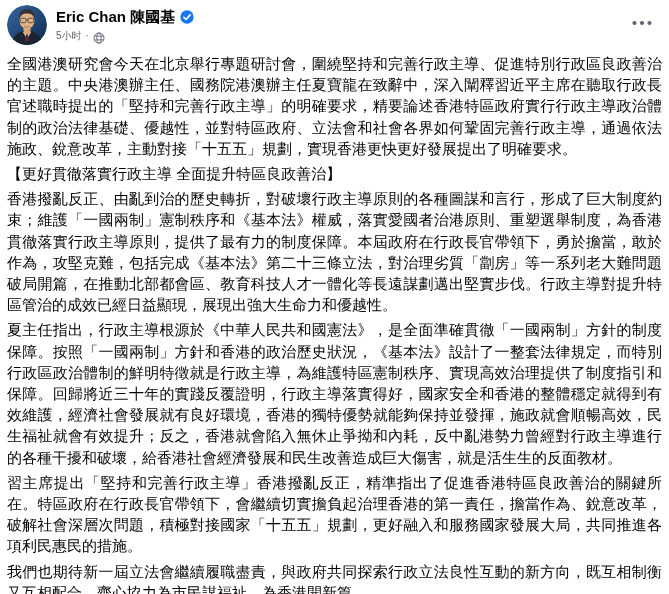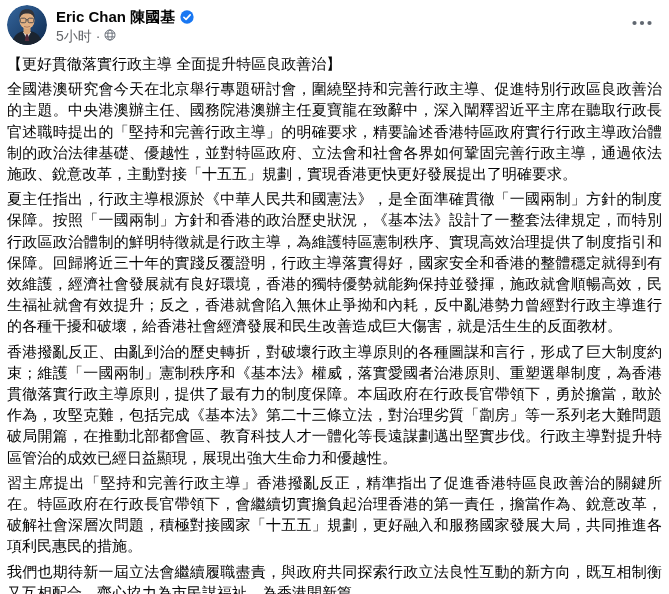--- a/index.html
+++ b/index.html
@@ -34,24 +34,24 @@
   .author-name {
     font-size: 15px;
     font-weight: 700;
     line-height: 19px;
     color: #050505;
     cursor: pointer;
   }
   .verified-badge { display: inline-flex; margin-top: 1px; }
   .meta-line {
     display: flex;
-    align-items: flex-start;
+    align-items: flex-end;
     gap: 4px;
     margin-top: 2px;
-    font-size: 14px;
+    font-size: 10px;
     line-height: 16px;
     color: #65676b;
   }
   .timestamp { cursor: pointer; }
   .meta-sep { color: #65676b; }
   .globe { display: inline-flex; margin-top: 1px; }
   .more-btn {
     background: none;
     border: none;
     padding: 4px;
@@ -136,21 +136,21 @@
       <svg width="22" height="12" viewBox="0 0 22 12" fill="#606770" aria-hidden="true">
         <circle cx="3.5" cy="6" r="2.1"></circle>
         <circle cx="11" cy="6" r="2.1"></circle>
         <circle cx="18.5" cy="6" r="2.1"></circle>
       </svg>
     </button>
 
   </header>
 
   <div class="post-body">
+    <p>全國港澳研究會今天在北京舉行專題研討會，圍繞堅持和完善行政主導、促進特別行政區良政善治的主題。中央港澳辦主任、國務院港澳辦主任夏寶龍在致辭中，深入闡釋習近平主席在聽取行政長官述職時提出的「堅持和完善行政主導」的明確要求，精要論述香港特區政府實行行政主導政治體制的政治法律基礎、優越性，並對特區政府、立法會和社會各界如何鞏固完善行政主導，通過依法施政、銳意改革，主動對接「十五五」規劃，實現香港更快更好發展提出了明確要求。</p>
     <p>【更好貫徹落實行政主導 全面提升特區良政善治】</p>
-    <p>全國港澳研究會今天在北京舉行專題研討會，圍繞堅持和完善行政主導、促進特別行政區良政善治的主題。中央港澳辦主任、國務院港澳辦主任夏寶龍在致辭中，深入闡釋習近平主席在聽取行政長官述職時提出的「堅持和完善行政主導」的明確要求，精要論述香港特區政府實行行政主導政治體制的政治法律基礎、優越性，並對特區政府、立法會和社會各界如何鞏固完善行政主導，通過依法施政、銳意改革，主動對接「十五五」規劃，實現香港更快更好發展提出了明確要求。</p>
+    <p>香港撥亂反正、由亂到治的歷史轉折，對破壞行政主導原則的各種圖謀和言行，形成了巨大制度約束；維護「一國兩制」憲制秩序和《基本法》權威，落實愛國者治港原則、重塑選舉制度，為香港貫徹落實行政主導原則，提供了最有力的制度保障。本屆政府在行政長官帶領下，勇於擔當，敢於作為，攻堅克難，包括完成《基本法》第二十三條立法，對治理劣質「劏房」等一系列老大難問題破局開篇，在推動北部都會區、教育科技人才一體化等長遠謀劃邁出堅實步伐。行政主導對提升特區管治的成效已經日益顯現，展現出強大生命力和優越性。</p>
     <p>夏主任指出，行政主導根源於《中華人民共和國憲法》，是全面準確貫徹「一國兩制」方針的制度保障。按照「一國兩制」方針和香港的政治歷史狀況，《基本法》設計了一整套法律規定，而特別行政區政治體制的鮮明特徵就是行政主導，為維護特區憲制秩序、實現高效治理提供了制度指引和保障。回歸將近三十年的實踐反覆證明，行政主導落實得好，國家安全和香港的整體穩定就得到有效維護，經濟社會發展就有良好環境，香港的獨特優勢就能夠保持並發揮，施政就會順暢高效，民生福祉就會有效提升；反之，香港就會陷入無休止爭拗和內耗，反中亂港勢力曾經對行政主導進行的各種干擾和破壞，給香港社會經濟發展和民生改善造成巨大傷害，就是活生生的反面教材。</p>
-    <p>香港撥亂反正、由亂到治的歷史轉折，對破壞行政主導原則的各種圖謀和言行，形成了巨大制度約束；維護「一國兩制」憲制秩序和《基本法》權威，落實愛國者治港原則、重塑選舉制度，為香港貫徹落實行政主導原則，提供了最有力的制度保障。本屆政府在行政長官帶領下，勇於擔當，敢於作為，攻堅克難，包括完成《基本法》第二十三條立法，對治理劣質「劏房」等一系列老大難問題破局開篇，在推動北部都會區、教育科技人才一體化等長遠謀劃邁出堅實步伐。行政主導對提升特區管治的成效已經日益顯現，展現出強大生命力和優越性。</p>
     <p>習主席提出「堅持和完善行政主導」香港撥亂反正，精準指出了促進香港特區良政善治的關鍵所在。特區政府在行政長官帶領下，會繼續切實擔負起治理香港的第一責任，擔當作為、銳意改革，破解社會深層次問題，積極對接國家「十五五」規劃，更好融入和服務國家發展大局，共同推進各項利民惠民的措施。</p>
     <p>我們也期待新一屆立法會繼續履職盡責，與政府共同探索行政立法良性互動的新方向，既互相制衡又互相配合，齊心協力為市民謀福祉，為香港開新篇。</p>
   </div>
 
 </article>
 
 </body></html>

